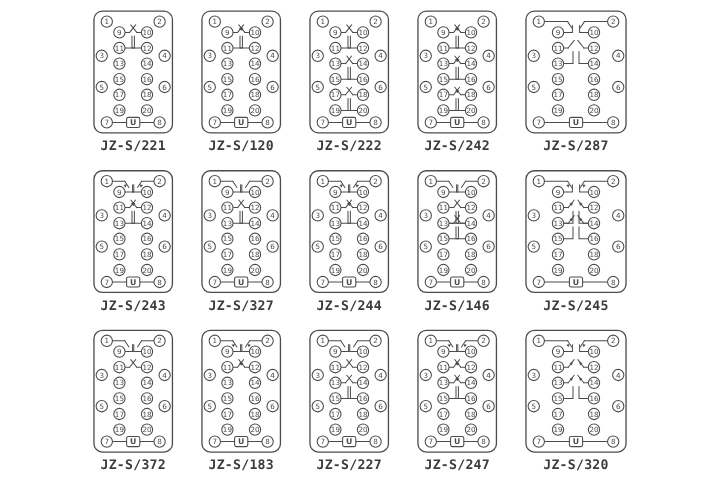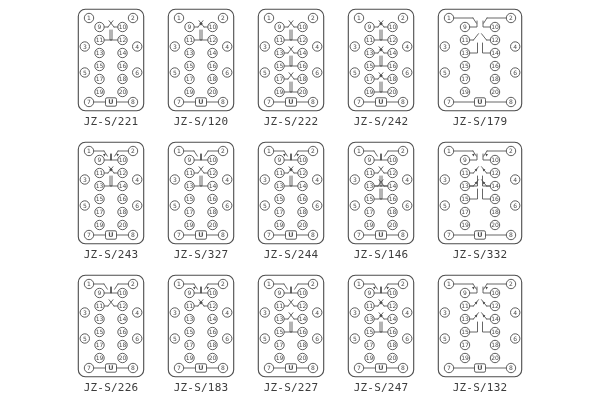--- a/index.html
+++ b/index.html
@@ -11,21 +11,21 @@
   #diagram-grid{
     width:600px;height:400px;
     padding-top:8px;box-sizing:border-box;
   }
   .diagram-row{
     display:flex;justify-content:center;align-items:flex-start;
     gap:22px;margin-bottom:12px;
   }
   .relay-card{display:flex;flex-direction:column;align-items:center;}
   .model-label{
-    margin-top:3px;font-size:11px;font-weight:normal;
+    margin-top:3px;font-size:11px;font-weight:bold;
     color:#3c3c3c;letter-spacing:0.2px;line-height:14px;
     white-space:nowrap;
   }
   svg{display:block;}
 </style>
 </head>
 <body>
 
 <div id="diagram-grid">
     <div class="diagram-row">
@@ -338,21 +338,21 @@
           <text x="58" y="32" dy="2.2" text-anchor="middle" font-size="6" font-family="'DejaVu Sans',sans-serif" fill="#4c4c4c">12</text>
           <circle cx="58" cy="45" r="4.7" fill="#ffffff" stroke="#4c4c4c" stroke-width="0.9"></circle>
           <text x="58" y="45" dy="2.2" text-anchor="middle" font-size="6" font-family="'DejaVu Sans',sans-serif" fill="#4c4c4c">14</text>
           <circle cx="58" cy="58" r="4.7" fill="#ffffff" stroke="#4c4c4c" stroke-width="0.9"></circle>
           <text x="58" y="58" dy="2.2" text-anchor="middle" font-size="6" font-family="'DejaVu Sans',sans-serif" fill="#4c4c4c">16</text>
           <circle cx="58" cy="71" r="4.7" fill="#ffffff" stroke="#4c4c4c" stroke-width="0.9"></circle>
           <text x="58" y="71" dy="2.2" text-anchor="middle" font-size="6" font-family="'DejaVu Sans',sans-serif" fill="#4c4c4c">18</text>
           <circle cx="58" cy="84" r="4.7" fill="#ffffff" stroke="#4c4c4c" stroke-width="0.9"></circle>
           <text x="58" y="84" dy="2.2" text-anchor="middle" font-size="6" font-family="'DejaVu Sans',sans-serif" fill="#4c4c4c">20</text>
         </svg>
-        <div class="model-label">JZ-S/179</div>
+        <div class="model-label">JZ-S/287</div>
       </div>
     </div>
     <div class="diagram-row">
       <div class="relay-card">
         <svg width="68" height="104" viewBox="0 0 68 104">
           <rect x="1.3" y="1.3" width="65.4" height="101.4" rx="7" ry="7" fill="none" stroke="#4c4c4c" stroke-width="1.1"></rect>
           <path d="M 16.6 94 H 28.5" fill="none" stroke="#4c4c4c" stroke-width="0.85" stroke-linecap="round"></path>
           <path d="M 39.5 94 H 51.4" fill="none" stroke="#4c4c4c" stroke-width="0.85" stroke-linecap="round"></path>
           <rect x="28.5" y="89.8" width="11" height="8.4" rx="1.5" fill="#ffffff" stroke="#4c4c4c" stroke-width="0.9"></rect>
           <text x="34" y="94" dy="2.3" text-anchor="middle" font-size="6.5" font-weight="bold" font-family="'DejaVu Sans',sans-serif" fill="#4c4c4c">U</text>
@@ -676,21 +676,21 @@
           <text x="58" y="32" dy="2.2" text-anchor="middle" font-size="6" font-family="'DejaVu Sans',sans-serif" fill="#4c4c4c">12</text>
           <circle cx="58" cy="45" r="4.7" fill="#ffffff" stroke="#4c4c4c" stroke-width="0.9"></circle>
           <text x="58" y="45" dy="2.2" text-anchor="middle" font-size="6" font-family="'DejaVu Sans',sans-serif" fill="#4c4c4c">14</text>
           <circle cx="58" cy="58" r="4.7" fill="#ffffff" stroke="#4c4c4c" stroke-width="0.9"></circle>
           <text x="58" y="58" dy="2.2" text-anchor="middle" font-size="6" font-family="'DejaVu Sans',sans-serif" fill="#4c4c4c">16</text>
           <circle cx="58" cy="71" r="4.7" fill="#ffffff" stroke="#4c4c4c" stroke-width="0.9"></circle>
           <text x="58" y="71" dy="2.2" text-anchor="middle" font-size="6" font-family="'DejaVu Sans',sans-serif" fill="#4c4c4c">18</text>
           <circle cx="58" cy="84" r="4.7" fill="#ffffff" stroke="#4c4c4c" stroke-width="0.9"></circle>
           <text x="58" y="84" dy="2.2" text-anchor="middle" font-size="6" font-family="'DejaVu Sans',sans-serif" fill="#4c4c4c">20</text>
         </svg>
-        <div class="model-label">JZ-S/332</div>
+        <div class="model-label">JZ-S/245</div>
       </div>
     </div>
     <div class="diagram-row">
       <div class="relay-card">
         <svg width="68" height="104" viewBox="0 0 68 104">
           <rect x="1.3" y="1.3" width="65.4" height="101.4" rx="7" ry="7" fill="none" stroke="#4c4c4c" stroke-width="1.1"></rect>
           <path d="M 16.6 94 H 28.5" fill="none" stroke="#4c4c4c" stroke-width="0.85" stroke-linecap="round"></path>
           <path d="M 39.5 94 H 51.4" fill="none" stroke="#4c4c4c" stroke-width="0.85" stroke-linecap="round"></path>
           <rect x="28.5" y="89.8" width="11" height="8.4" rx="1.5" fill="#ffffff" stroke="#4c4c4c" stroke-width="0.9"></rect>
           <text x="34" y="94" dy="2.3" text-anchor="middle" font-size="6.5" font-weight="bold" font-family="'DejaVu Sans',sans-serif" fill="#4c4c4c">U</text>
@@ -738,21 +738,21 @@
           <text x="45.5" y="32" dy="2.2" text-anchor="middle" font-size="6" font-family="'DejaVu Sans',sans-serif" fill="#4c4c4c">12</text>
           <circle cx="45.5" cy="45" r="4.7" fill="#ffffff" stroke="#4c4c4c" stroke-width="0.9"></circle>
           <text x="45.5" y="45" dy="2.2" text-anchor="middle" font-size="6" font-family="'DejaVu Sans',sans-serif" fill="#4c4c4c">14</text>
           <circle cx="45.5" cy="58" r="4.7" fill="#ffffff" stroke="#4c4c4c" stroke-width="0.9"></circle>
           <text x="45.5" y="58" dy="2.2" text-anchor="middle" font-size="6" font-family="'DejaVu Sans',sans-serif" fill="#4c4c4c">16</text>
           <circle cx="45.5" cy="71" r="4.7" fill="#ffffff" stroke="#4c4c4c" stroke-width="0.9"></circle>
           <text x="45.5" y="71" dy="2.2" text-anchor="middle" font-size="6" font-family="'DejaVu Sans',sans-serif" fill="#4c4c4c">18</text>
           <circle cx="45.5" cy="84" r="4.7" fill="#ffffff" stroke="#4c4c4c" stroke-width="0.9"></circle>
           <text x="45.5" y="84" dy="2.2" text-anchor="middle" font-size="6" font-family="'DejaVu Sans',sans-serif" fill="#4c4c4c">20</text>
         </svg>
-        <div class="model-label">JZ-S/226</div>
+        <div class="model-label">JZ-S/372</div>
       </div>
       <div class="relay-card">
         <svg width="68" height="104" viewBox="0 0 68 104">
           <rect x="1.3" y="1.3" width="65.4" height="101.4" rx="7" ry="7" fill="none" stroke="#4c4c4c" stroke-width="1.1"></rect>
           <path d="M 16.6 94 H 28.5" fill="none" stroke="#4c4c4c" stroke-width="0.85" stroke-linecap="round"></path>
           <path d="M 39.5 94 H 51.4" fill="none" stroke="#4c4c4c" stroke-width="0.85" stroke-linecap="round"></path>
           <rect x="28.5" y="89.8" width="11" height="8.4" rx="1.5" fill="#ffffff" stroke="#4c4c4c" stroke-width="0.9"></rect>
           <text x="34" y="94" dy="2.3" text-anchor="middle" font-size="6.5" font-weight="bold" font-family="'DejaVu Sans',sans-serif" fill="#4c4c4c">U</text>
           <path d="M 16.6 10 H 27" fill="none" stroke="#4c4c4c" stroke-width="0.85" stroke-linecap="round"></path>
           <path d="M 27 10 L 30.4 15.2" fill="none" stroke="#4c4c4c" stroke-width="0.85" stroke-linecap="round"></path>
@@ -1012,16 +1012,16 @@
           <text x="58" y="32" dy="2.2" text-anchor="middle" font-size="6" font-family="'DejaVu Sans',sans-serif" fill="#4c4c4c">12</text>
           <circle cx="58" cy="45" r="4.7" fill="#ffffff" stroke="#4c4c4c" stroke-width="0.9"></circle>
           <text x="58" y="45" dy="2.2" text-anchor="middle" font-size="6" font-family="'DejaVu Sans',sans-serif" fill="#4c4c4c">14</text>
           <circle cx="58" cy="58" r="4.7" fill="#ffffff" stroke="#4c4c4c" stroke-width="0.9"></circle>
           <text x="58" y="58" dy="2.2" text-anchor="middle" font-size="6" font-family="'DejaVu Sans',sans-serif" fill="#4c4c4c">16</text>
           <circle cx="58" cy="71" r="4.7" fill="#ffffff" stroke="#4c4c4c" stroke-width="0.9"></circle>
           <text x="58" y="71" dy="2.2" text-anchor="middle" font-size="6" font-family="'DejaVu Sans',sans-serif" fill="#4c4c4c">18</text>
           <circle cx="58" cy="84" r="4.7" fill="#ffffff" stroke="#4c4c4c" stroke-width="0.9"></circle>
           <text x="58" y="84" dy="2.2" text-anchor="middle" font-size="6" font-family="'DejaVu Sans',sans-serif" fill="#4c4c4c">20</text>
         </svg>
-        <div class="model-label">JZ-S/132</div>
+        <div class="model-label">JZ-S/320</div>
       </div>
     </div>
   </div>
 
 </body></html>

